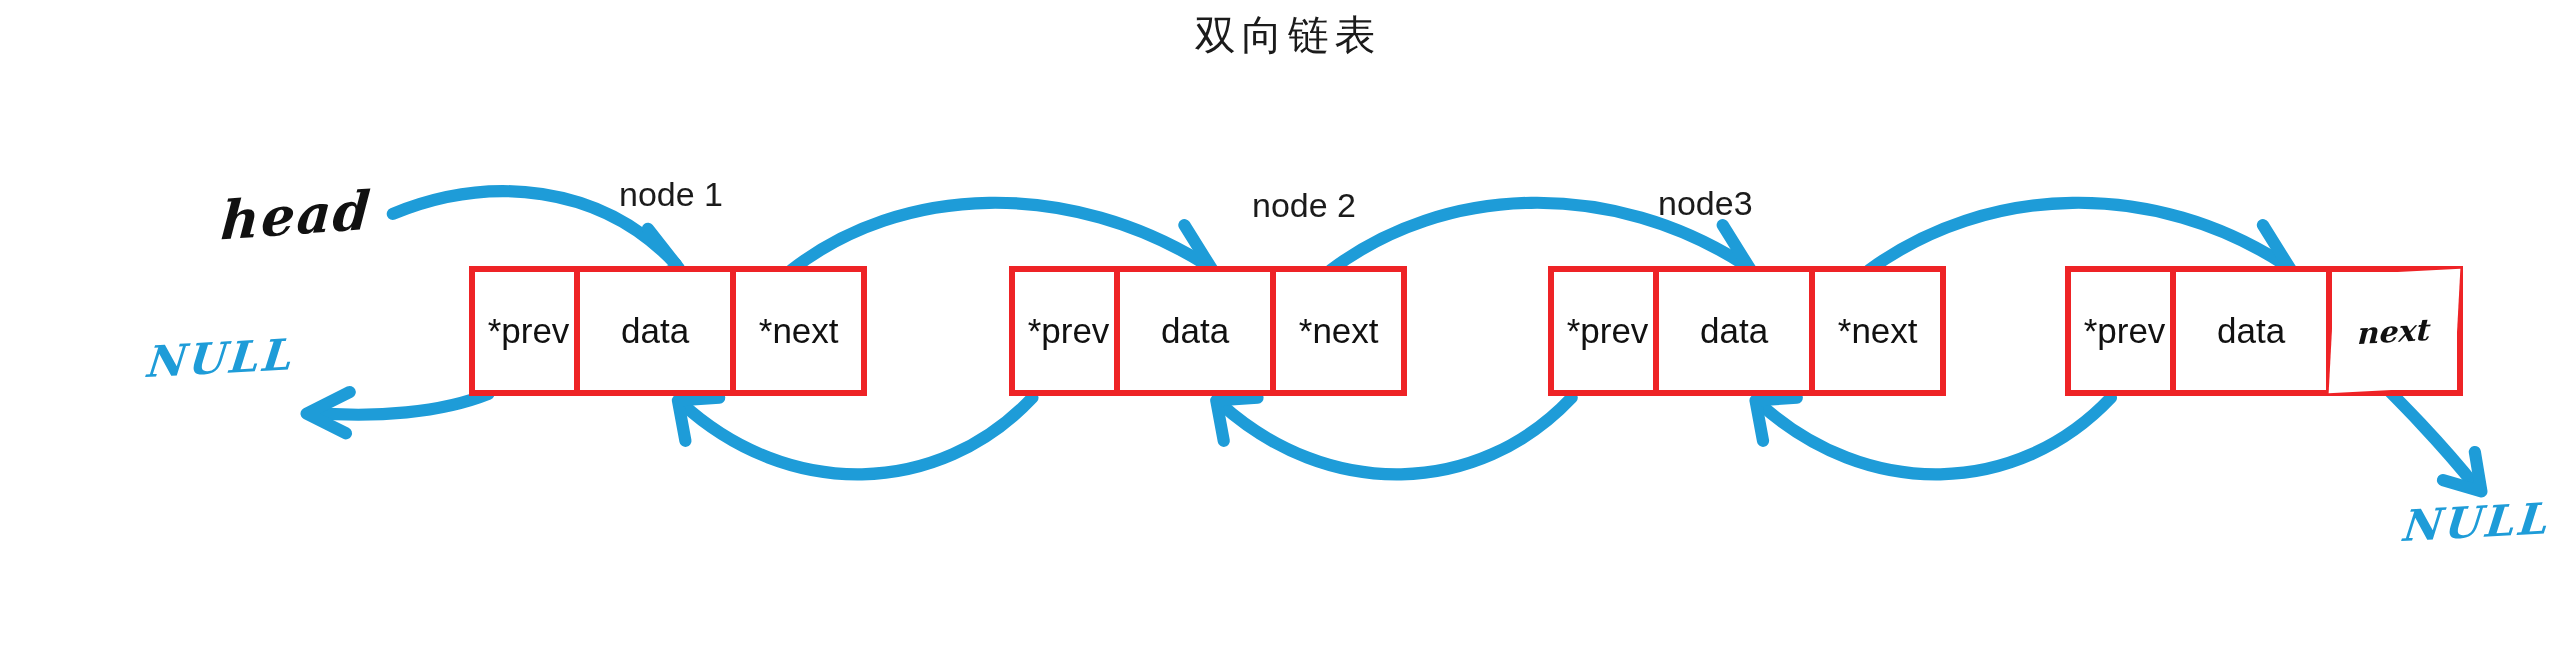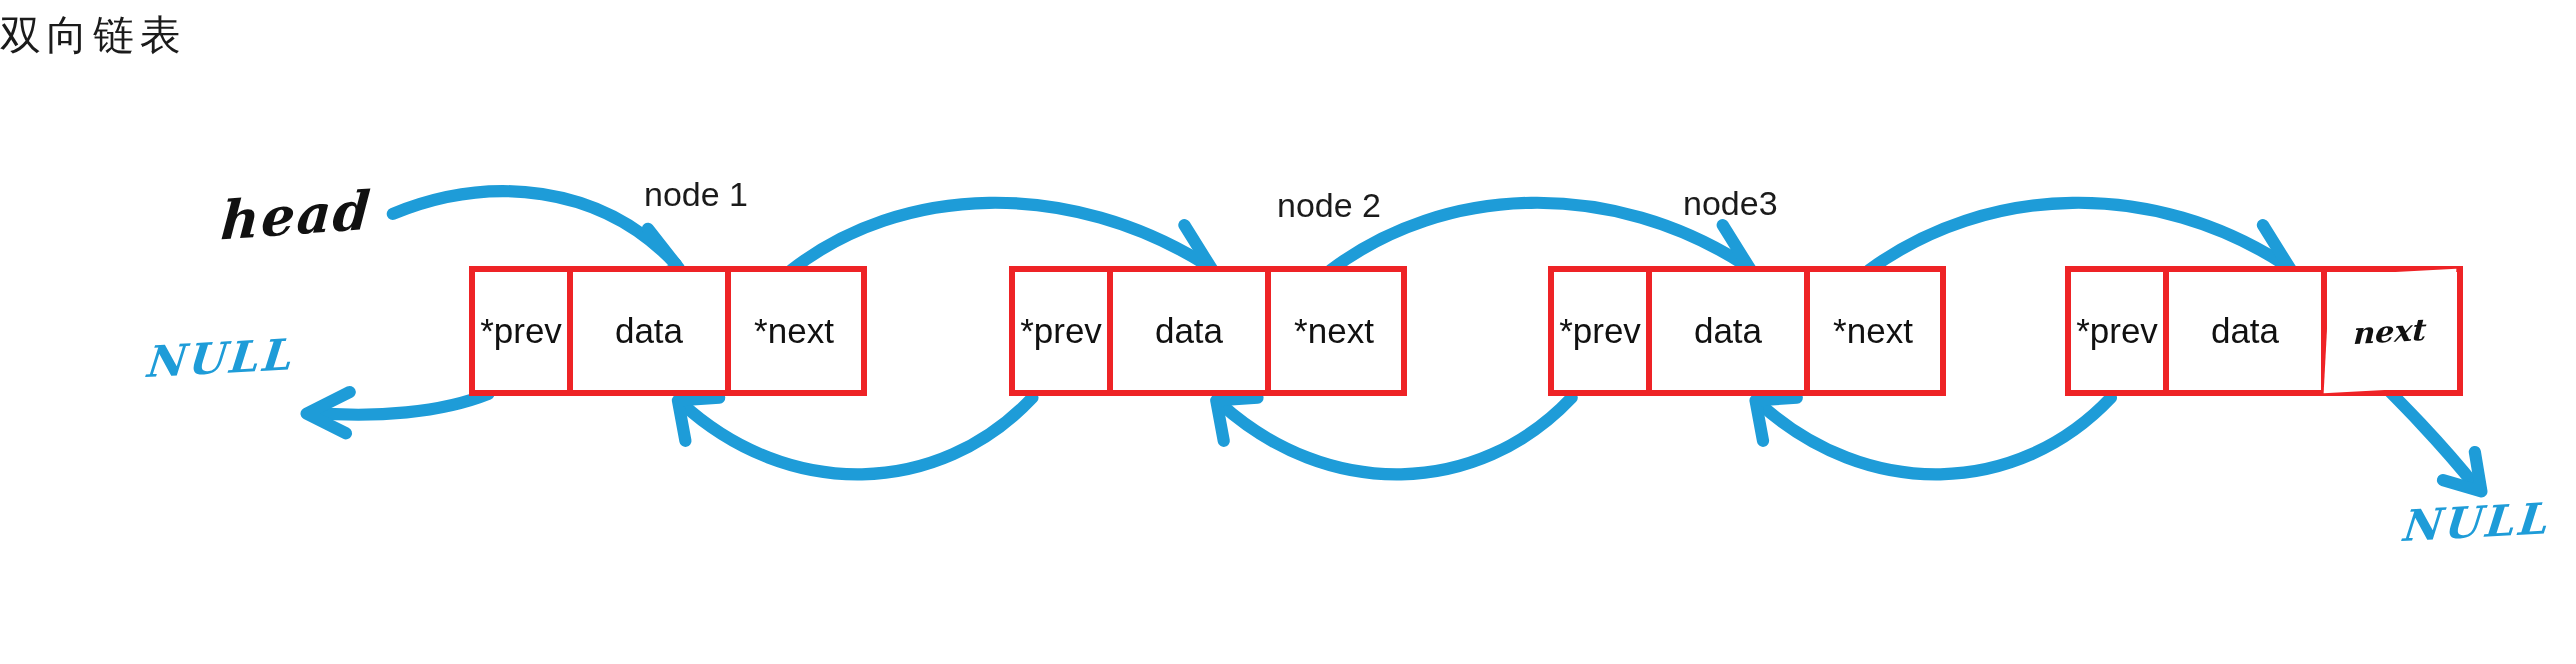--- a/index.html
+++ b/index.html
@@ -24,21 +24,21 @@
     width: 2576px;
     height: 664px;
     pointer-events: none;
   }
   
   .title {
     position: absolute;
     top: 7.5px;
     left: 0;
     width: 2576px;
-    text-align: left;
+    text-align: center;
     font-size: 41px;
     letter-spacing: 5.6px;
     color: #1b1b1b;
     font-family: "DejaVu Sans", "Liberation Sans", sans-serif;
   }
   
   .node {
     position: absolute;
     display: flex;
     border: 6.6px solid #ee2326;
@@ -49,37 +49,36 @@
   .cell {
     box-sizing: border-box;
     display: flex;
     align-items: center;
     justify-content: center;
     font-size: 35px;
     color: #111111;
     background: #ffffff;
     height: 100%;
   }
-  .cell.prev  { width: 98px; border-right: 6.6px solid #ee2326; }
+  .cell.prev  { width: 98px; border-right: 6.6px solid #ee2326; margin-left: 8px; }
   .cell.data  { width: 158px; border-right: 6.6px solid #ee2326; }
   .cell.next  { width: 126px; }
   .cell.hand {
     font-family: "DejaVu Serif", serif;
     font-style: italic;
     font-weight: bold;
     font-size: 30px;
     transform: skewX(-6deg) rotate(-3deg);
   }
   
   .node-label {
     position: absolute;
     font-size: 34px;
     color: #1b1b1b;
     white-space: nowrap;
-    margin-left: 25px;
   }
   
   .hand-text {
     position: absolute;
     white-space: nowrap;
     font-family: "DejaVu Serif", serif;
     font-style: italic;
     font-weight: bold;
   }
   .hand-head {

